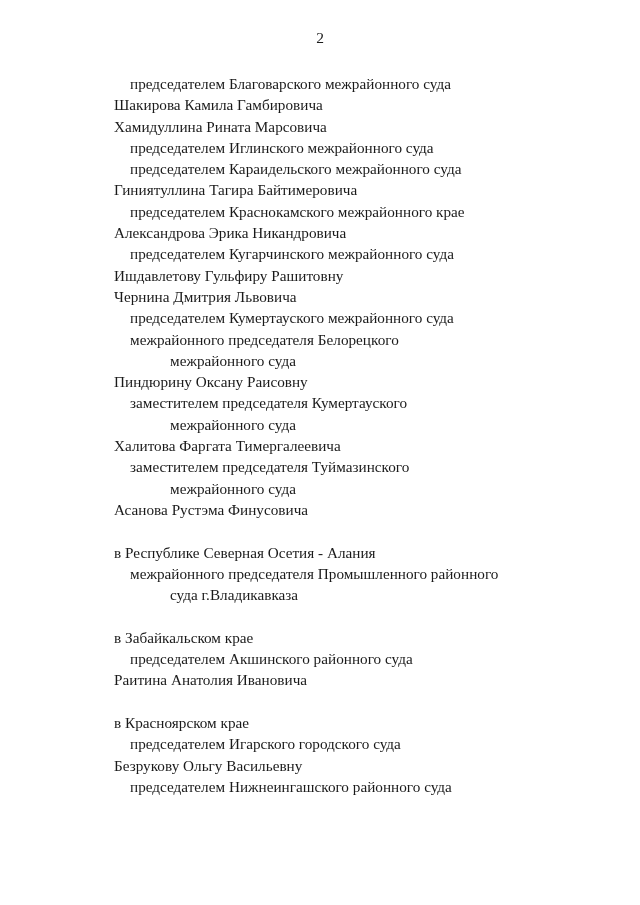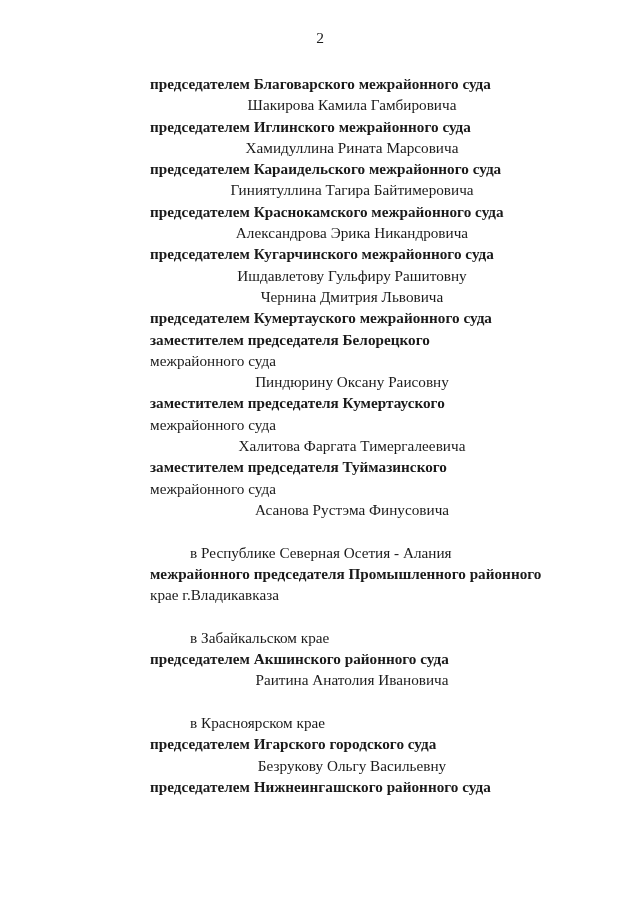--- a/index.html
+++ b/index.html
@@ -40,74 +40,71 @@
   }
   .line {
     font-size: 15.2px;
     line-height: 21.3px;
     white-space: pre;
     color: #1a1a1a;
     letter-spacing: 0.02px;
   }
   
   .line.name {
-    margin-left: 16px;
-    text-align: center;
+    margin-left: 0;
   }
   
   .line.post {
-    margin-left: 36px;
-    font-weight: bold;
+    margin-left: 16px;
   }
   
   .line.cont {
-    margin-left: 36px;
+    margin-left: 56px;
   }
   
   .line.region {
-    margin-left: 76px;
   }
   
   .spacer {
     height: 21.3px;
   }
 </style>
 </head>
 <body>
 
 <div class="page">
 
   <div class="page-number">2</div>
 
   <div class="body-text">
       <div class="line post">председателем Благоварского межрайонного суда</div>
       <div class="line name">Шакирова Камила Гамбировича</div>
+      <div class="line name">Хамидуллина Рината Марсовича</div>
       <div class="line post">председателем Иглинского межрайонного суда</div>
-      <div class="line name">Хамидуллина Рината Марсовича</div>
       <div class="line post">председателем Караидельского межрайонного суда</div>
       <div class="line name">Гиниятуллина Тагира Байтимеровича</div>
-      <div class="line post">председателем Краснокамского межрайонного суда</div>
+      <div class="line post">председателем Краснокамского межрайонного крае</div>
       <div class="line name">Александрова Эрика Никандровича</div>
       <div class="line post">председателем Кугарчинского межрайонного суда</div>
       <div class="line name">Ишдавлетову Гульфиру Рашитовну</div>
       <div class="line name">Чернина Дмитрия Львовича</div>
       <div class="line post">председателем Кумертауского межрайонного суда</div>
-      <div class="line post">заместителем председателя Белорецкого</div>
+      <div class="line post">межрайонного председателя Белорецкого</div>
       <div class="line cont">межрайонного суда</div>
       <div class="line name">Пиндюрину Оксану Раисовну</div>
       <div class="line post">заместителем председателя Кумертауского</div>
       <div class="line cont">межрайонного суда</div>
       <div class="line name">Халитова Фаргата Тимергалеевича</div>
       <div class="line post">заместителем председателя Туймазинского</div>
       <div class="line cont">межрайонного суда</div>
       <div class="line name">Асанова Рустэма Финусовича</div>
       <div class="spacer"></div>
       <div class="line region">в Республике Северная Осетия - Алания</div>
       <div class="line post">межрайонного председателя Промышленного районного</div>
-      <div class="line cont">крае г.Владикавказа</div>
+      <div class="line cont">суда г.Владикавказа</div>
       <div class="spacer"></div>
       <div class="line region">в Забайкальском крае</div>
       <div class="line post">председателем Акшинского районного суда</div>
       <div class="line name">Раитина Анатолия Ивановича</div>
       <div class="spacer"></div>
       <div class="line region">в Красноярском крае</div>
       <div class="line post">председателем Игарского городского суда</div>
       <div class="line name">Безрукову Ольгу Васильевну</div>
       <div class="line post">председателем Нижнеингашского районного суда</div>
     </div>

